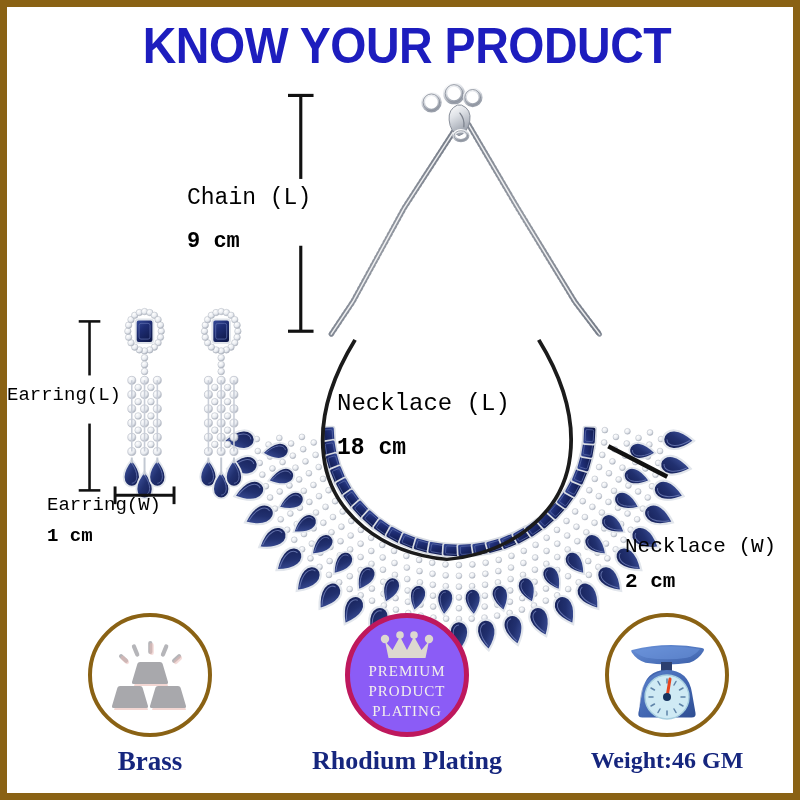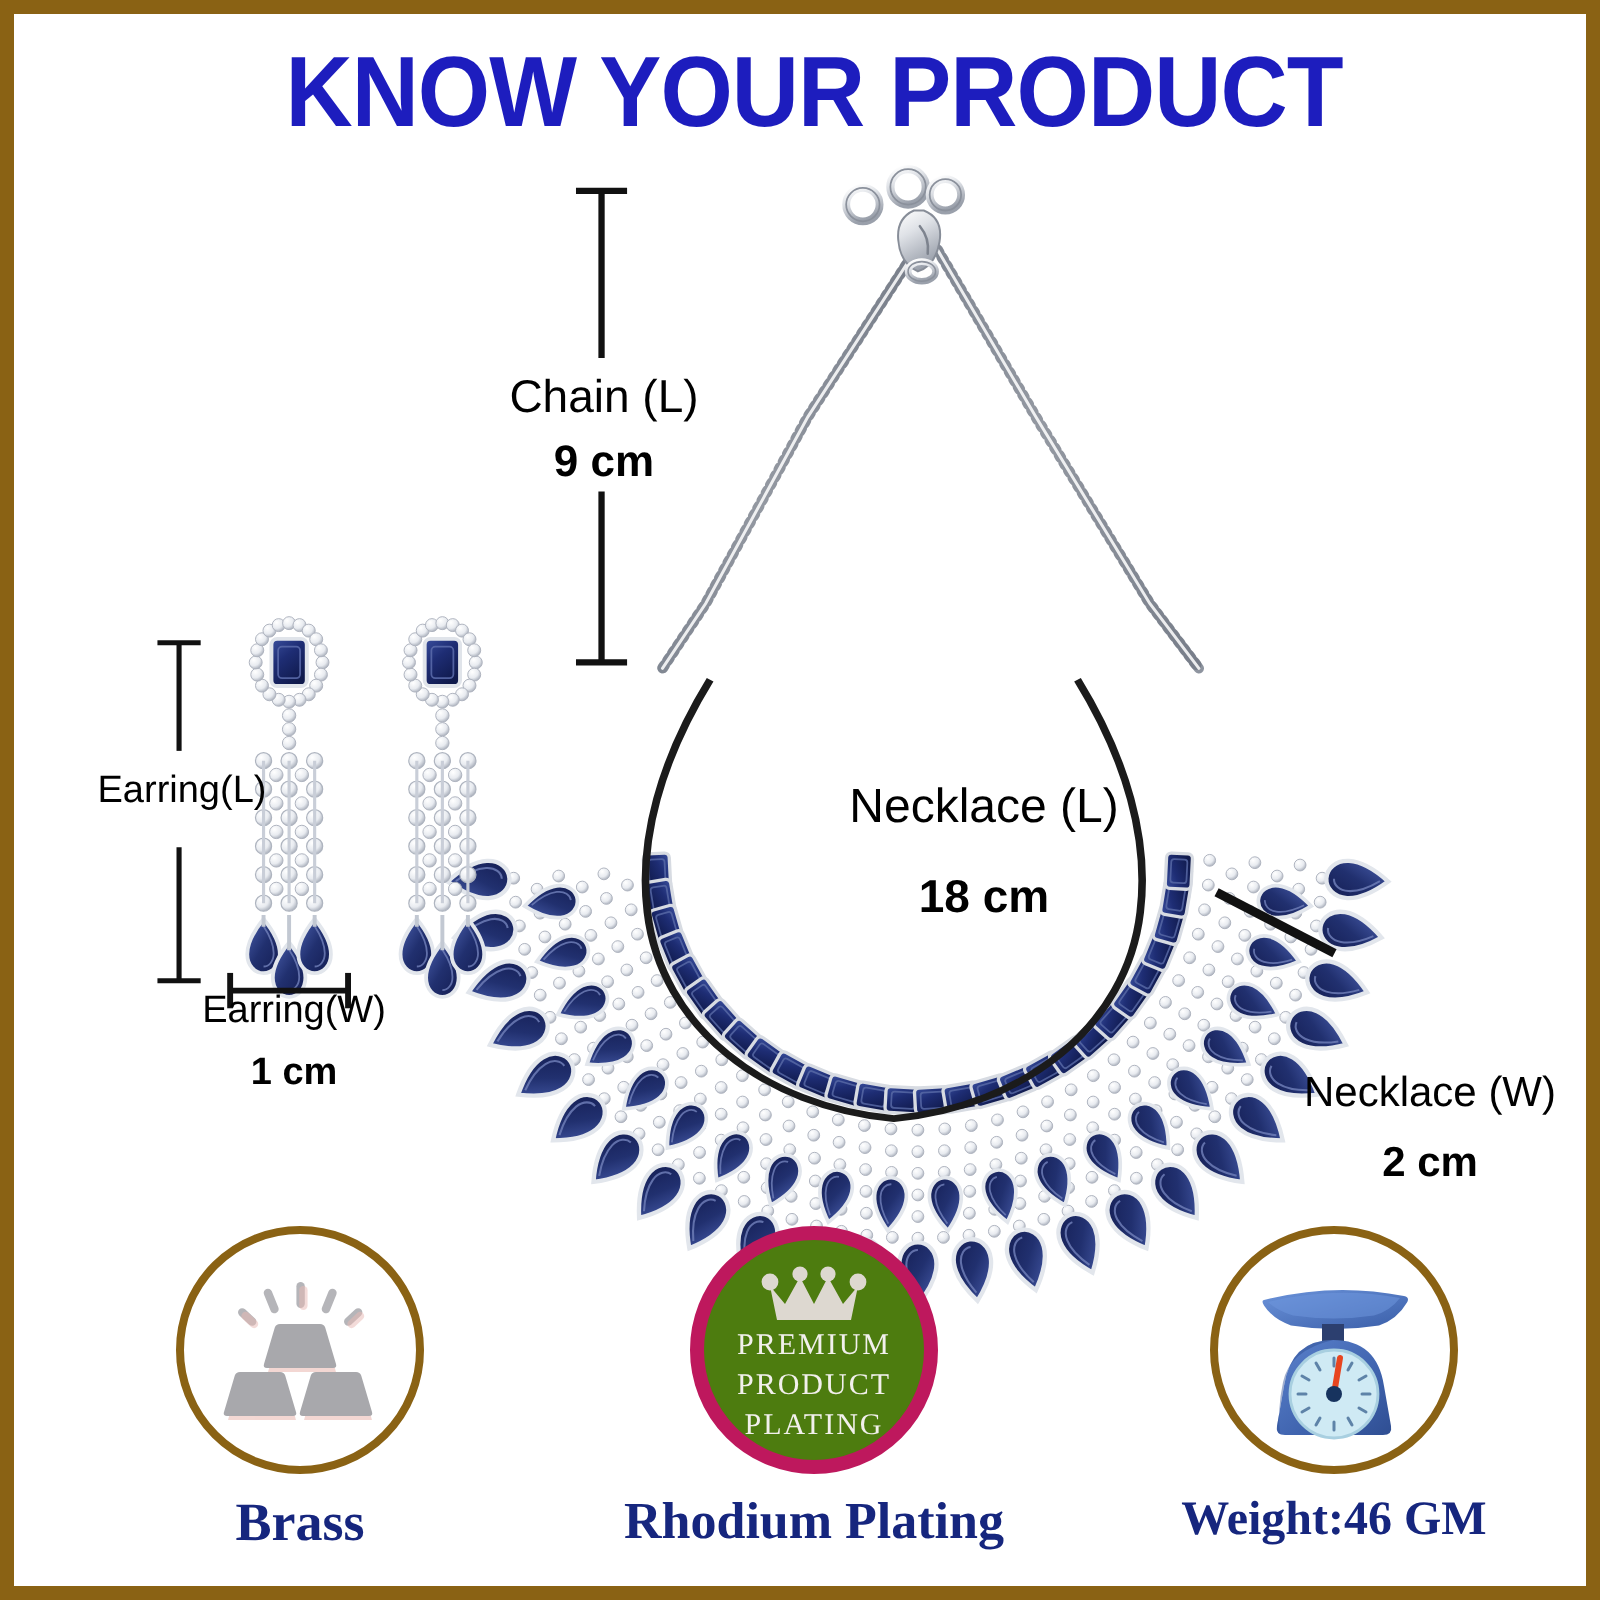--- a/index.html
+++ b/index.html
@@ -40,36 +40,35 @@
     transform: scaleX(0.93);
     transform-origin: 50% 50%;
     white-space: nowrap;
     line-height: 1;
   }
 
   
   .mlabel {
     position: absolute;
     color: #000000;
-    font-family: Liberation Sans, sans-serif;
-    text-align: center;
+    font-family: Liberation Mono, monospace;
     white-space: nowrap;
     line-height: 1.15;
   }
   .mlabel .m-name {
     display: block;
     font-weight: normal;
   }
   .mlabel .m-val {
     display: block;
     font-weight: bold;
   }
 
   #lbl-chain { left: 180px; top: 178px; width: 230px; font-size: 23px; }
-  #lbl-chain .m-val { font-size: 22px; margin-top: 7px; }
+  #lbl-chain .m-val { font-size: 22px; margin-top: 18px; }
 
   #lbl-earring-l { left: 0px; top: 378px; width: 168px; font-size: 19px; }
   #lbl-earring-l .m-val { font-size: 19px; margin-top: 2px; }
 
   #lbl-earring-w { left: 40px; top: 488px; width: 200px; font-size: 19px; }
   #lbl-earring-w .m-val { font-size: 19px; margin-top: 9px; }
 
   #lbl-necklace-l { left: 330px; top: 383px; width: 310px; font-size: 24px; }
   #lbl-necklace-l .m-val { font-size: 23px; margin-top: 17px; }
 
@@ -88,22 +87,22 @@
     height: 124px;
     margin: 0 auto;
     border-radius: 50%;
     box-sizing: border-box;
   }
   .ring-badge {
     border: 4px solid #8a6214;
     background: #ffffff;
   }
   .dark-badge {
-    border: 7px solid #be185d;
-    background: #4d7c0f;
+    border: 5px solid #be185d;
+    background: #8b5cf6;
   }
   .badge-caption {
     margin-top: 11px;
     font-family: "Liberation Serif", serif;
     font-weight: bold;
     font-size: 27px;
     color: #16267e;
     white-space: nowrap;
     line-height: 1;
   }

